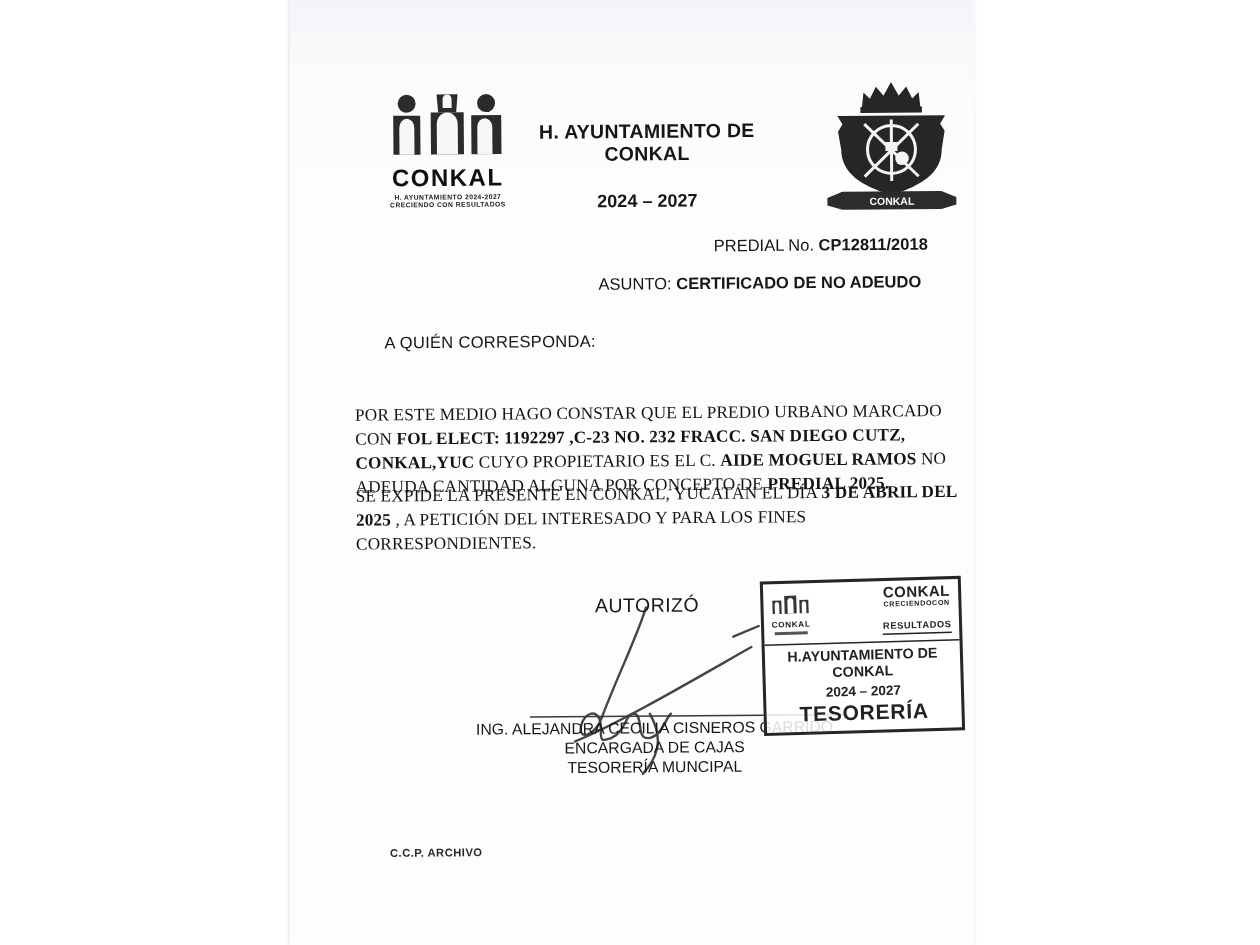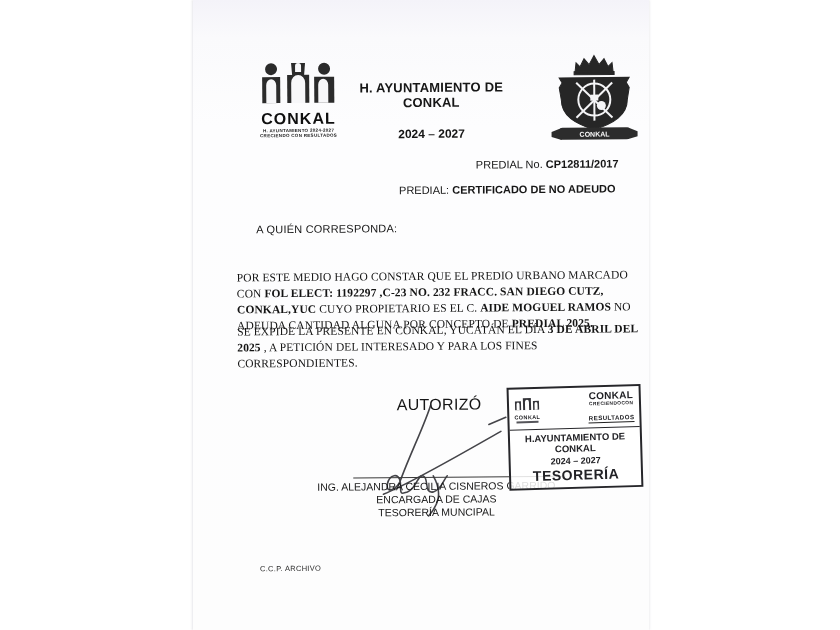--- a/index.html
+++ b/index.html
@@ -32,21 +32,21 @@
 
   .salutation { position:absolute; left:257px; top:222px; font-size:11px; color:#151515; letter-spacing:0.2px; }
 
   
   .para { position:absolute; font-family:"Liberation Serif", serif; font-size:11.5px;
           line-height:16px; color:#141414; letter-spacing:0.1px; }
   #para1 { left:237px; top:268px; width:408px; }
   #para2 { left:237px; top:322px; width:408px; }
 
   
-  .autoriza { position:absolute; left:396px; top:396px; font-size:16px; color:#161616; letter-spacing:0.3px; }
+  .autoriza { position:absolute; left:396px; top:396px; font-size:13px; color:#161616; letter-spacing:0.3px; }
   .sig-svg { position:absolute; left:372px; top:402px; }
   .sig-line { position:absolute; left:352px; top:477px; width:212px; border-top:1px solid #3a3a3a; }
   .name-block { position:absolute; left:295px; top:480px; width:280px; text-align:center;
                 font-size:10.5px; line-height:13px; color:#161616; }
 
   
   .stamp { position:absolute; left:507px; top:387px; width:134px;
            border:2px solid #26262a; background:rgba(255,255,255,0.85); padding:3px 4px 4px 4px;
            transform:rotate(-1.2deg); color:#222226; }
   .stamp-top { display:flex; justify-content:space-between; align-items:center; padding:0 1px; }
@@ -56,21 +56,21 @@
   .stamp-brand { text-align:center; }
   .stamp-brand .b1 { font-size:10px; font-weight:800; letter-spacing:0.3px; }
   .stamp-brand .b2 { font-size:4.8px; font-weight:700; letter-spacing:0.4px; }
   .stamp-brand .b3 { font-size:6.2px; font-weight:800; letter-spacing:0.4px;
                      border-bottom:1px solid #222; display:inline-block; padding-bottom:0.5px; }
   .stamp-div { border-top:1.5px solid #26262a; margin:3px -4px 3px -4px; }
   .stamp-l1 { text-align:center; font-size:9.5px; font-weight:800; }
   .stamp-l2 { text-align:center; font-size:9px; font-weight:700; margin-top:2px; }
   .stamp-l3 { text-align:center; font-size:14px; font-weight:800; letter-spacing:0.5px; margin-top:1px; }
 
-  .footer-note { position:absolute; left:258px; top:563px; font-size:7.5px; font-weight:400;
+  .footer-note { position:absolute; left:258px; top:563px; font-size:7.5px; font-weight:700;
                  color:#2a2a2a; letter-spacing:0.3px;text-align:center; }
 </style>
 </head>
 <body>
 
 <div id="canvas">
   <div id="sheet"></div>
 
   <div id="doc-content">
 
@@ -123,24 +123,24 @@
         <g>
           <path d="M6 78 l10 -4 v12 l-10 -3 z" fill="#2c2c2c"></path>
           <path d="M92 78 l-10 -4 v12 l10 -3 z" fill="#2c2c2c"></path>
           <rect x="14" y="74" width="70" height="12" rx="3" fill="#2c2c2c"></rect>
           <text x="49" y="83" text-anchor="middle" font-size="7" font-weight="bold" fill="#fafafa" font-family="Liberation Sans, sans-serif">CONKAL</text>
         </g>
       </svg>
     </div>
 
     <div class="oficio-line">
-      <span>PREDIAL No. </span><span class="bold">CP12811/2017</span>
+      <span>PREDIAL No. </span><span class="bold">CP12811/2018</span>
     </div>
     <div class="asunto-line">
-      <span>PREDIAL: </span><span class="bold">CERTIFICADO DE NO ADEUDO</span>
+      <span>ASUNTO: </span><span class="bold">CERTIFICADO DE NO ADEUDO</span>
     </div>
 
     <div class="salutation">A QUIÉN CORRESPONDA:</div>
 
     <p class="para" id="para1"><span>POR ESTE MEDIO HAGO CONSTAR QUE EL PREDIO URBANO MARCADO CON </span><span style="font-weight: 700;">FOL ELECT: 1192297 ,C-23 NO. 232 FRACC. SAN DIEGO CUTZ, CONKAL,YUC</span><span> CUYO PROPIETARIO ES EL C. </span><span style="font-weight: 700;">AIDE MOGUEL RAMOS</span><span> NO ADEUDA CANTIDAD ALGUNA POR CONCEPTO DE </span><span style="font-weight: 700;">PREDIAL 2025.</span></p>
     <p class="para" id="para2"><span>SE EXPIDE LA PRESENTE EN CONKAL, YUCATÁN EL DÍA </span><span style="font-weight: 700;">3 DE ABRIL DEL 2025</span><span> , A PETICIÓN DEL INTERESADO Y PARA LOS FINES CORRESPONDIENTES.</span></p>
 
     <div class="autoriza">AUTORIZÓ</div>
 
     <span class="sig-svg">

